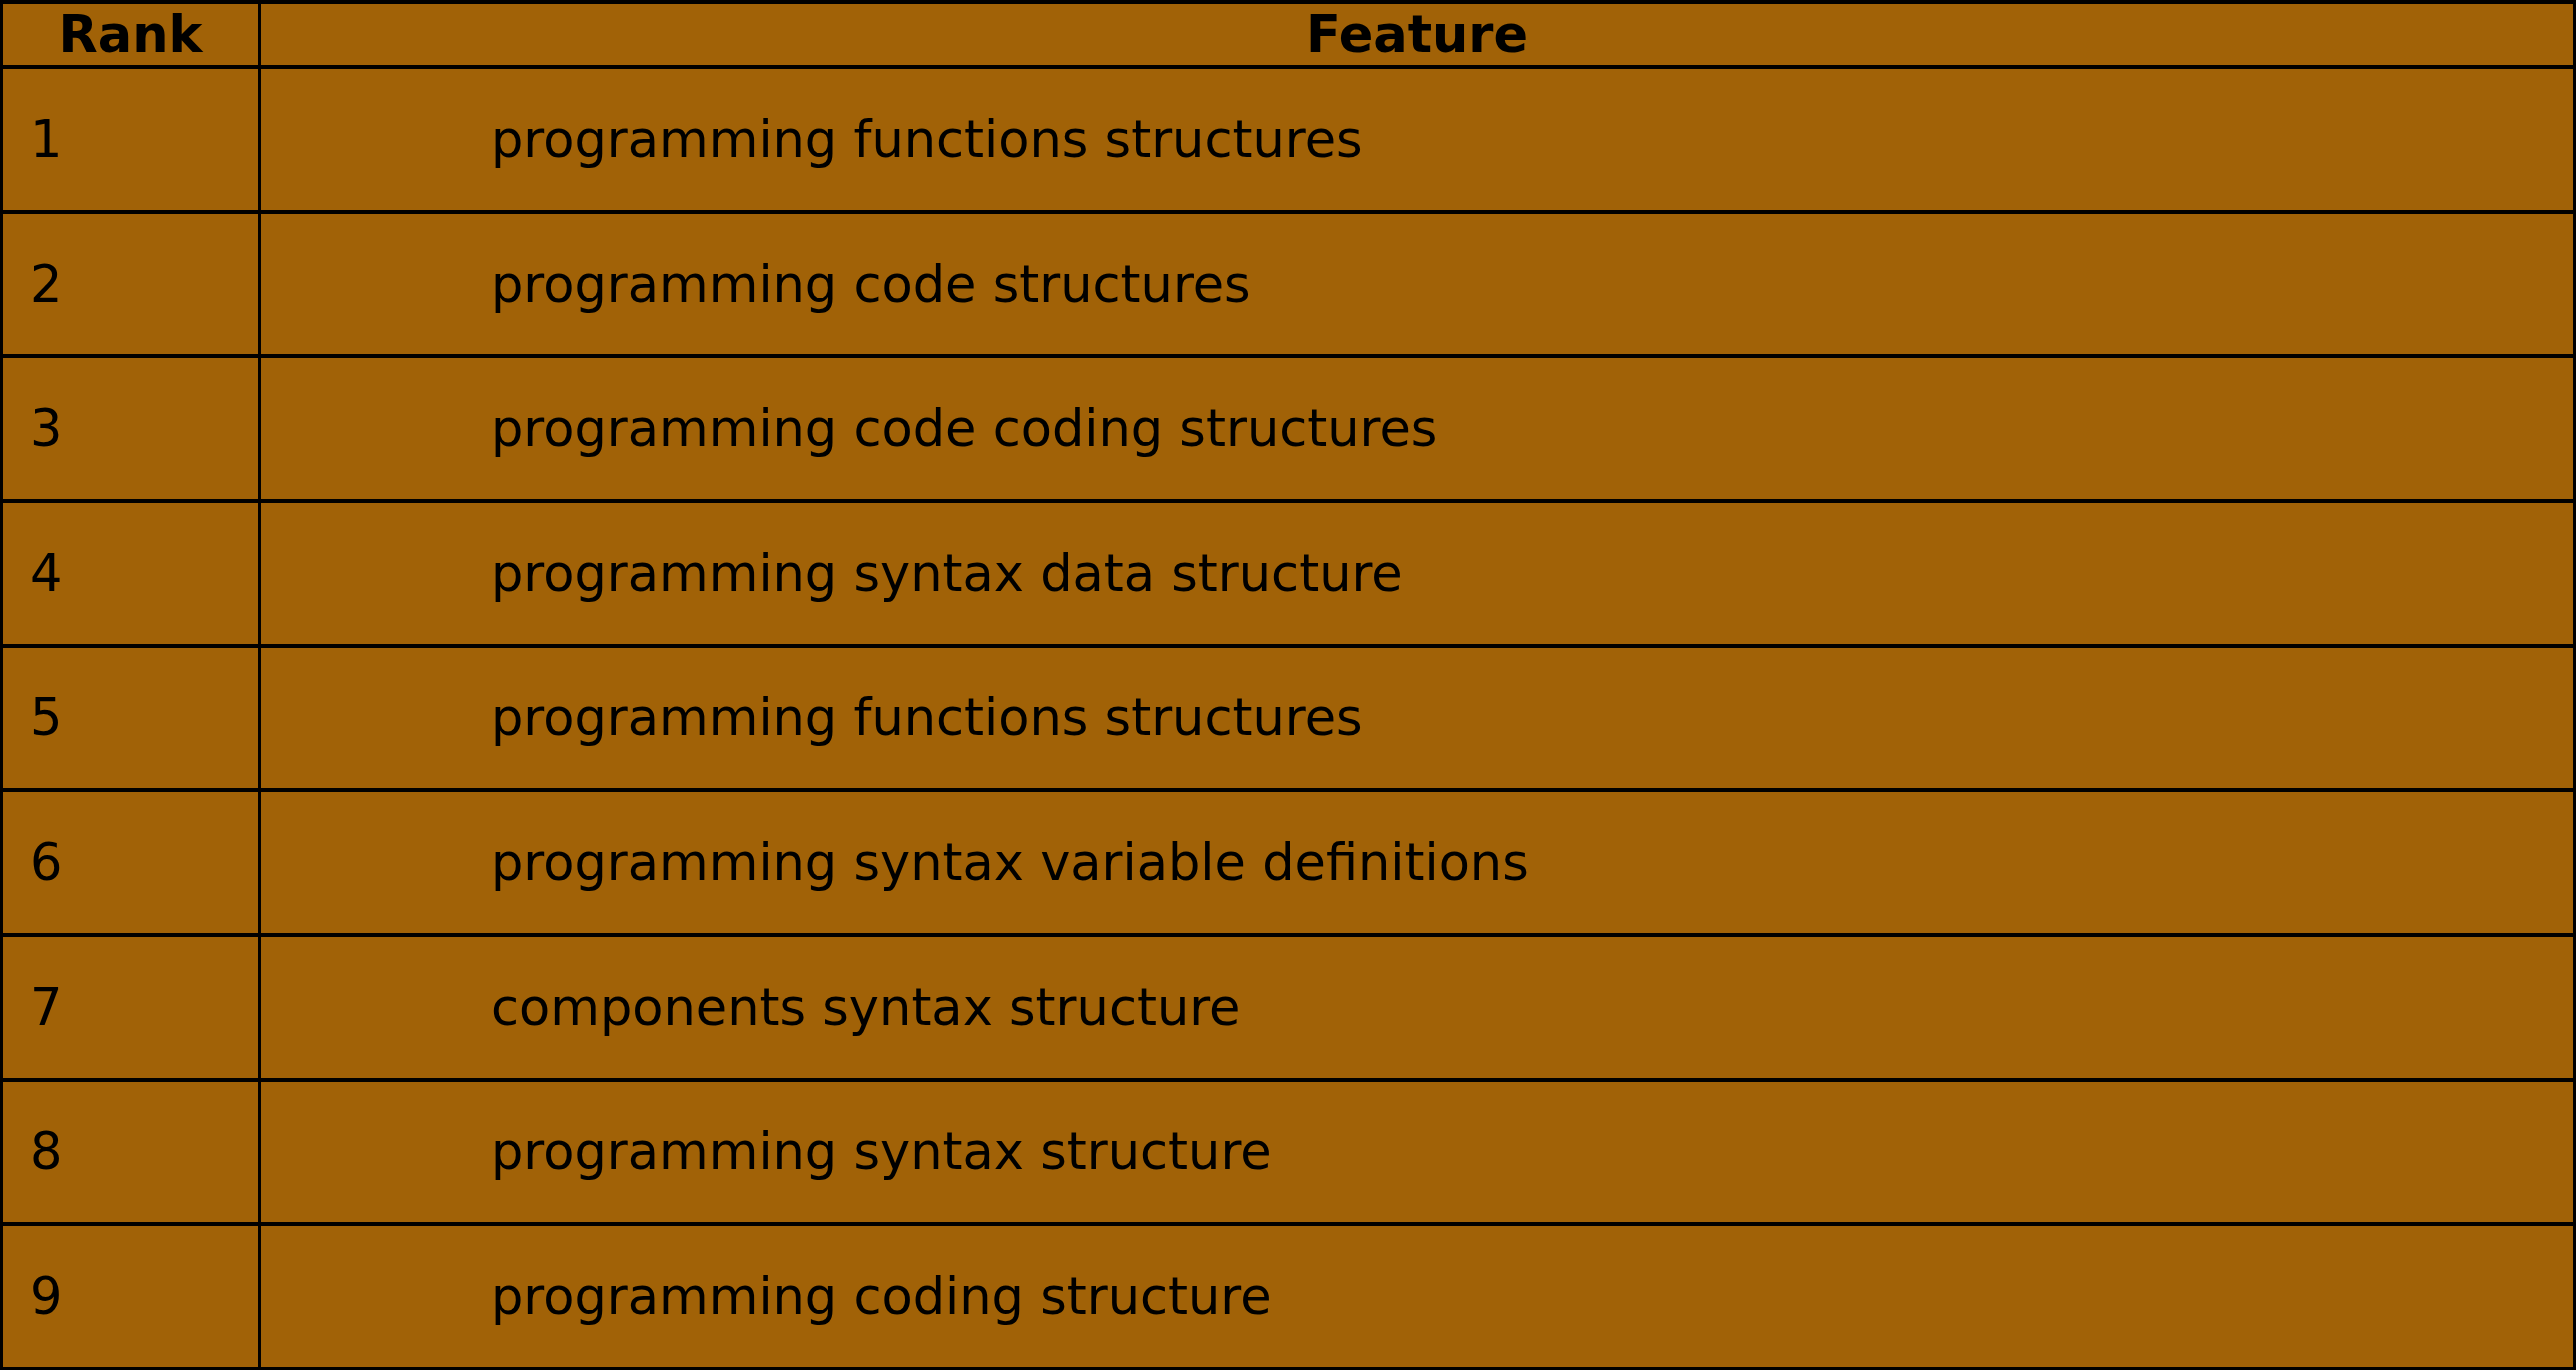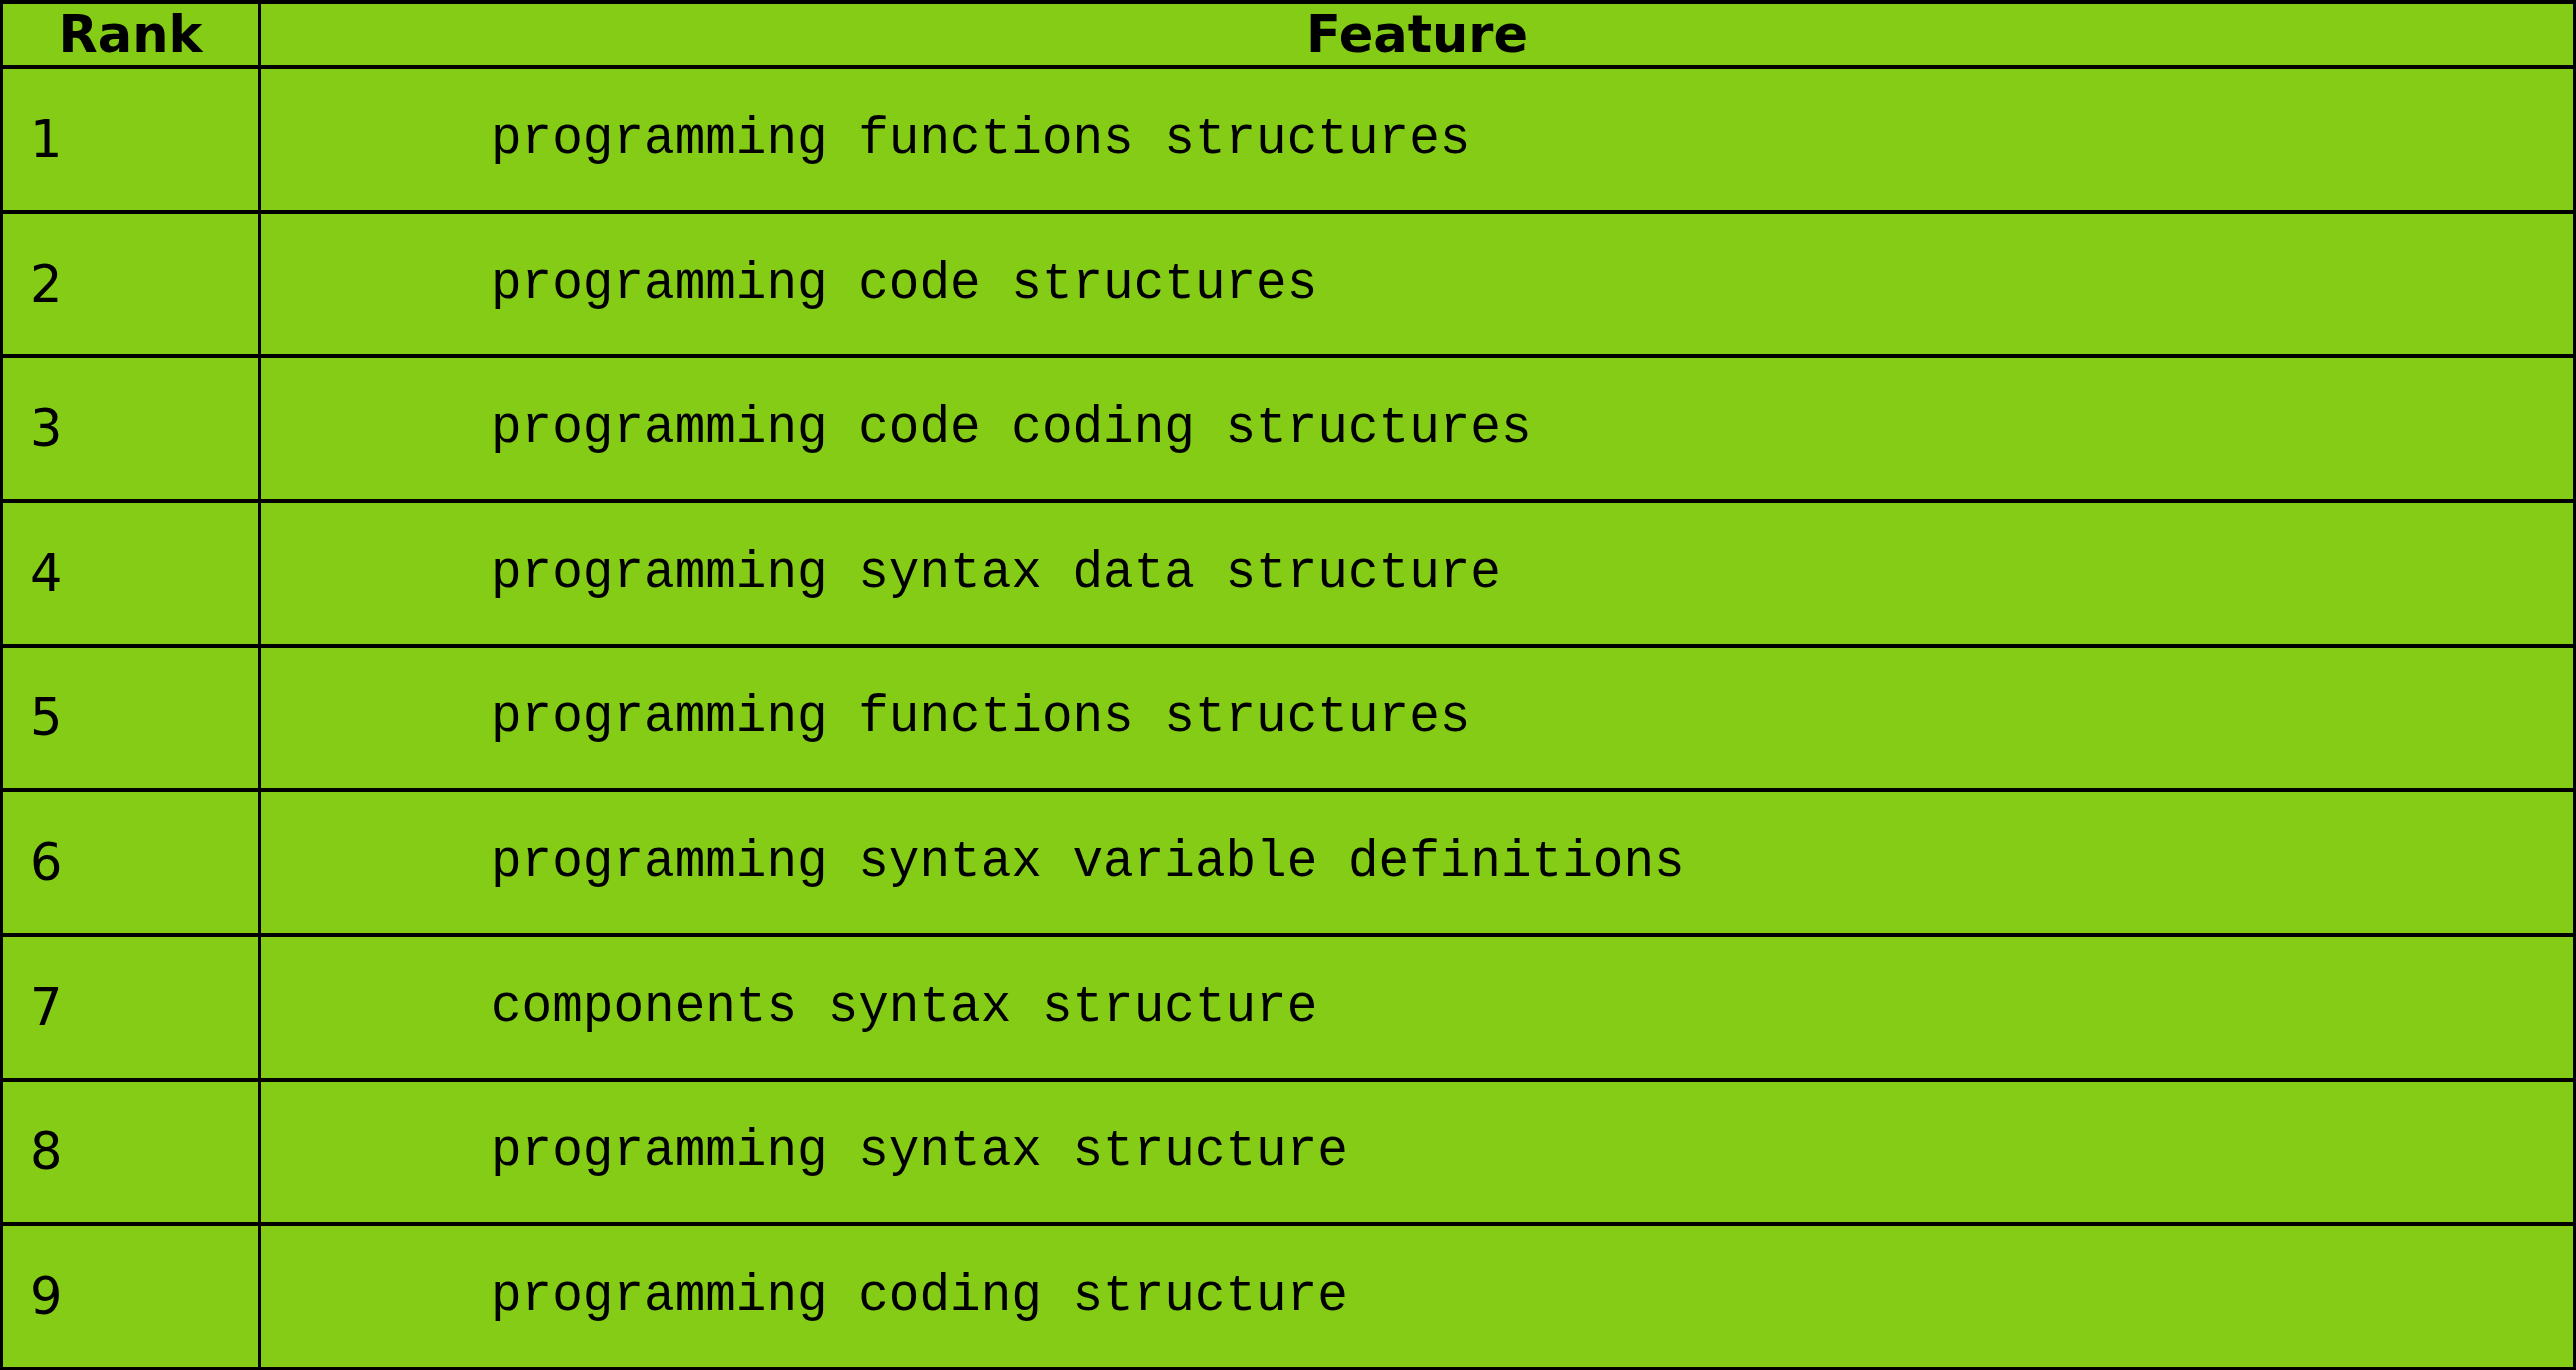--- a/index.html
+++ b/index.html
@@ -11,21 +11,21 @@
     width: 2576px;
     height: 1371px;
     font-family: "DejaVu Sans", "Liberation Sans", sans-serif;
     color: #000000;
   }
   table.rank-table {
     width: 2576px;
     height: 1371px;
     border-collapse: collapse;
     table-layout: fixed;
-    background: #84cc16;
+    background: #a16207;
   }
   col.col-rank { width: 258px; }
   col.col-feature { width: auto; }
   th, td {
     border-left: 3.2px solid #000000;
     border-right: 3.2px solid #000000;
     border-top: 4.7px solid #000000;
     border-bottom: 4.7px solid #000000;
     vertical-align: middle;
     font-size: 51px;
@@ -38,21 +38,20 @@
     font-weight: bold;
     text-align: center;
   }
   td.rank-cell {
     text-align: left;
     padding-left: 27px;
   }
   td.feature-cell {
     text-align: left;
     padding-left: 230px;
-    font-family: Liberation Mono, monospace;
   }
 </style>
 </head>
 <body>
 
 <table class="rank-table">
   <colgroup>
     <col class="col-rank">
     <col class="col-feature">
   </colgroup>

